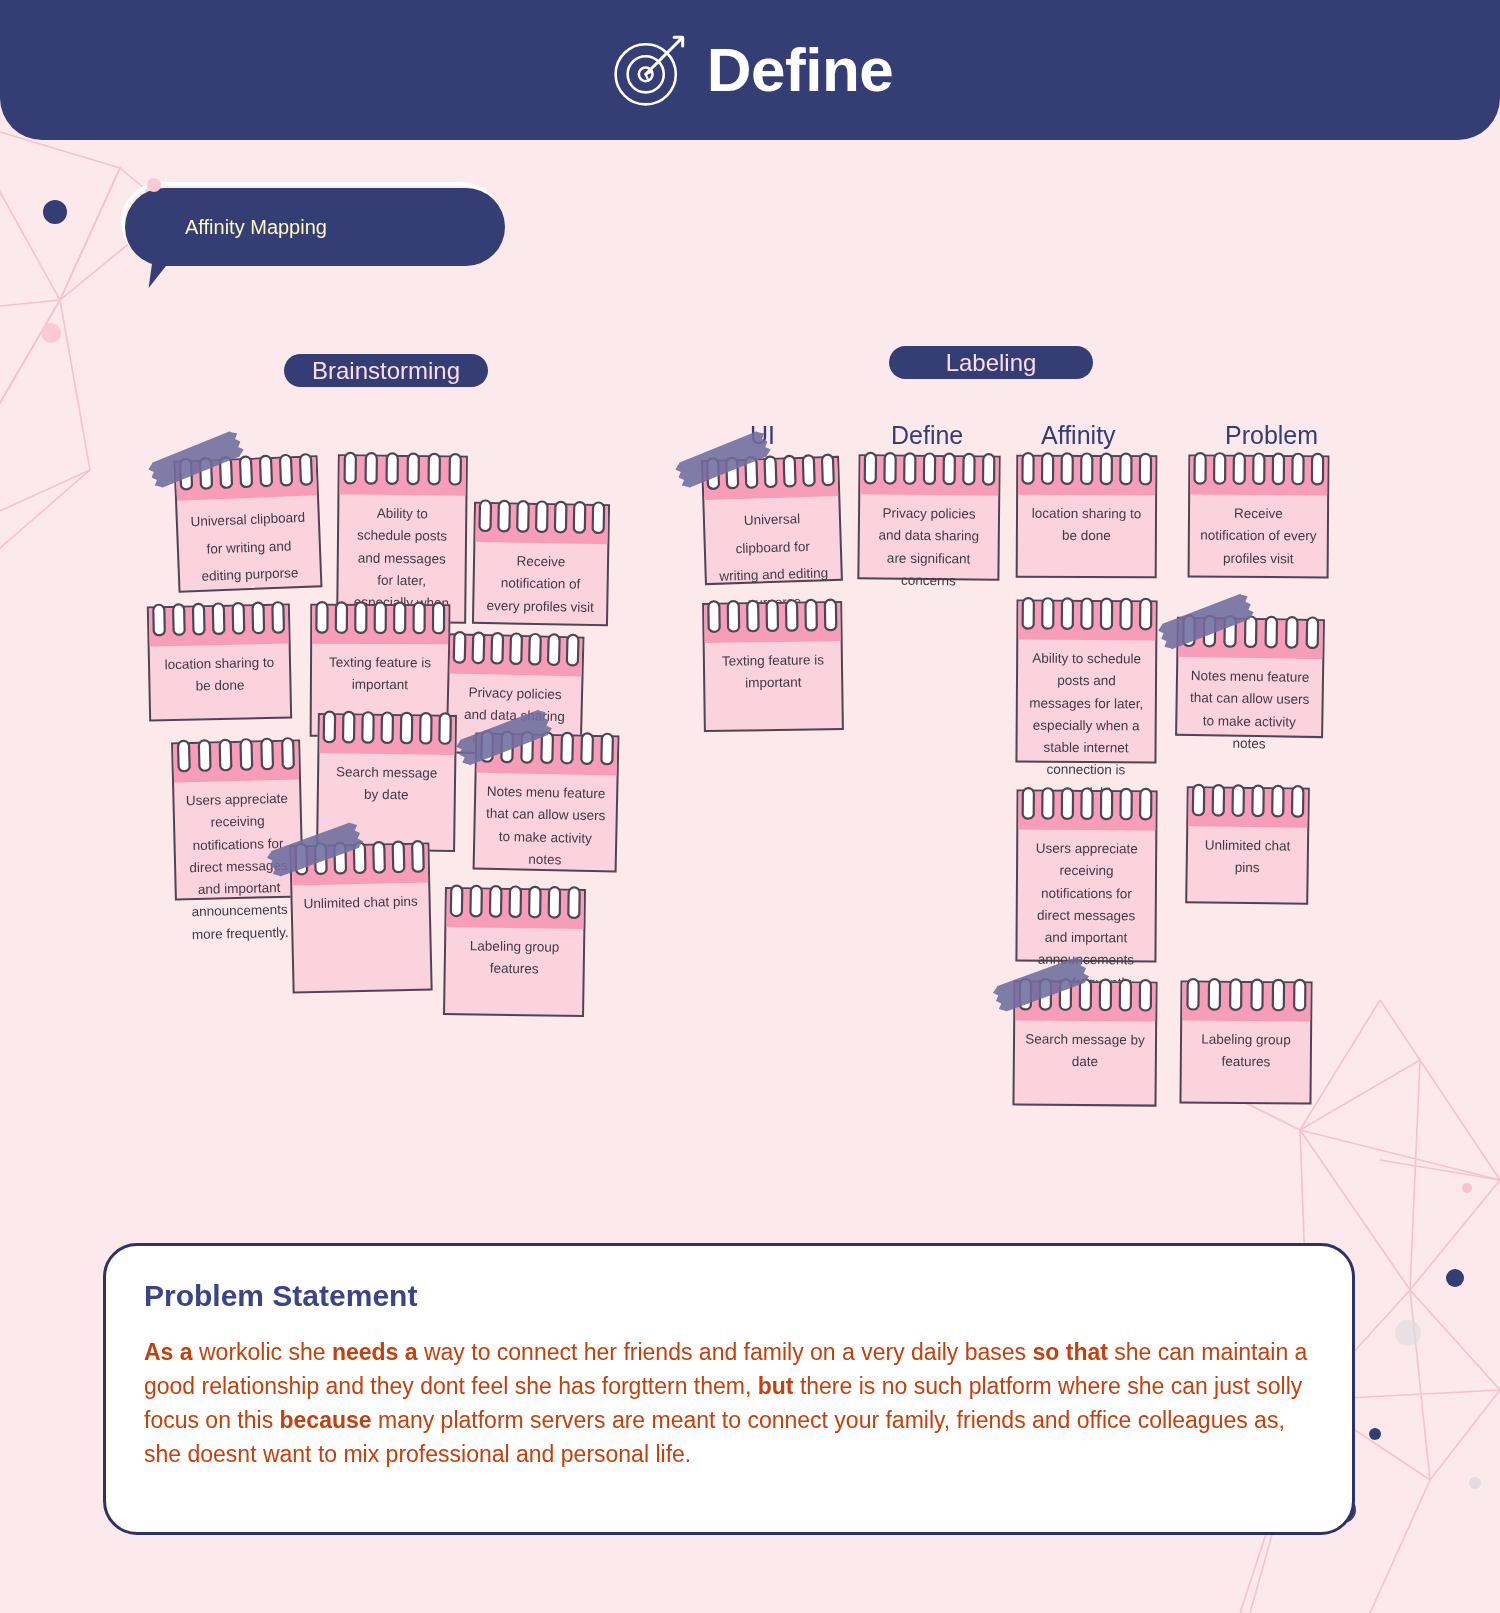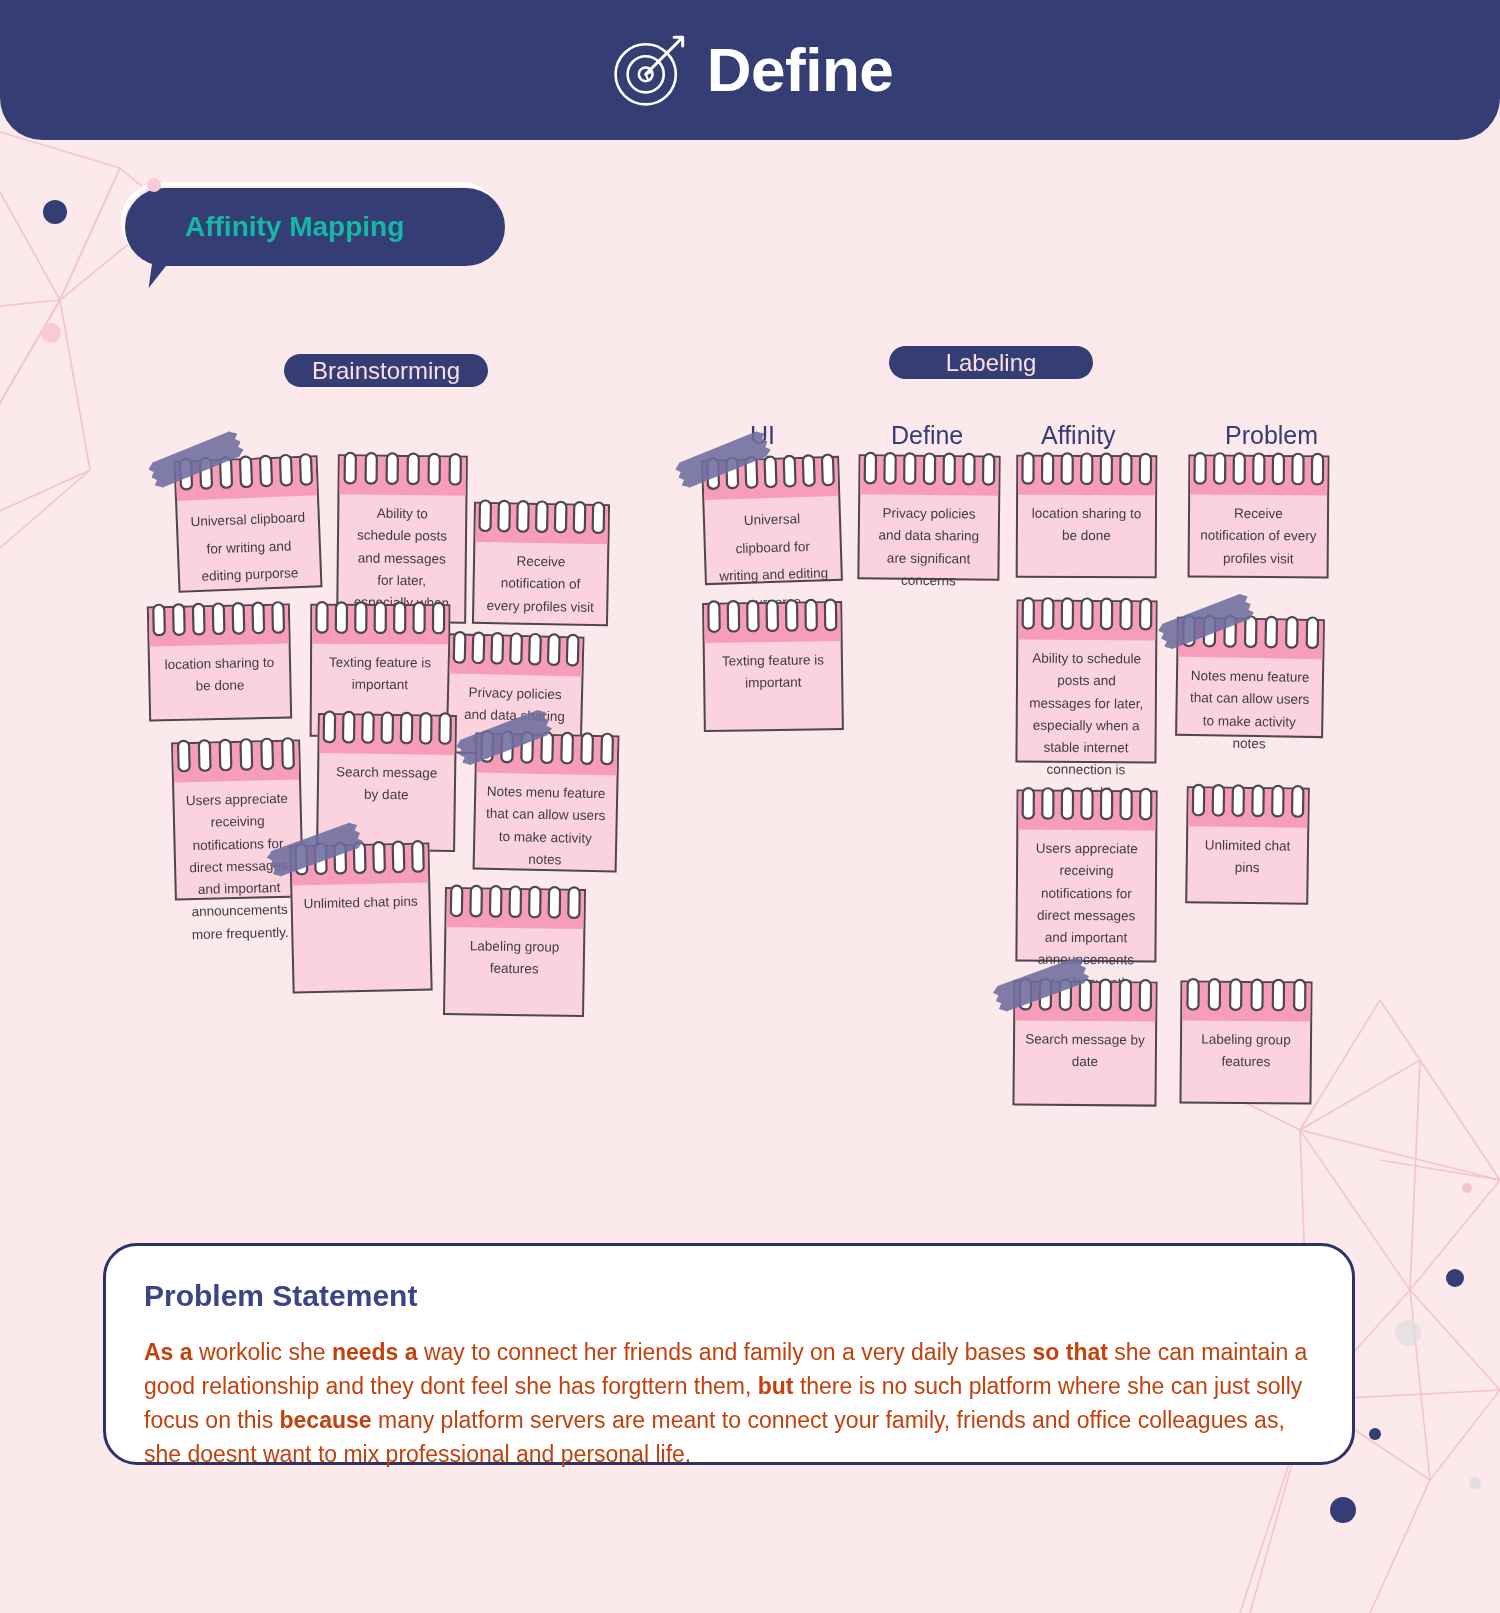--- a/index.html
+++ b/index.html
@@ -66,24 +66,23 @@
     left: 0; top: 0;
     width: 380px; height: 78px;
     background: #343d74;
     border-radius: 39px;
     display: flex;
     align-items: center;
     padding-left: 60px;
     z-index: 2;
   }
   .bubble-label {
-    color: #14b8a6;
-    font-size: 28px;
+    color: #fef9c3;
+    font-size: 20px;
     line-height: 1;
-    font-weight: bold;
   }
   .bubble-tail {
     position: absolute;
     left: 26px; top: 66px;
     width: 0; height: 0;
     border-left: 22px solid #343d74;
     border-right: 18px solid transparent;
     border-bottom: 34px solid transparent;
     transform: skewX(-8deg);
     z-index: 1;
@@ -178,21 +177,21 @@
   }
   .tape::after {
     right: -6px;
     clip-path: polygon(0 0,0 100%,100% 82%,40% 66%,100% 50%,40% 34%,100% 18%);
   }
 
   
   .ps-card {
     position: absolute;
     left: 103px; top: 1243px;
-    width: 1252px; height: 222px;
+    width: 1252px; height: 292px;
     background: #ffffff;
     border: 3px solid #2e3366;
     border-radius: 34px;
     z-index: 4;
     padding: 33px 38px;
   }
   .ps-title {
     color: #3b4487;
     font-size: 30px;
     font-weight: bold;

